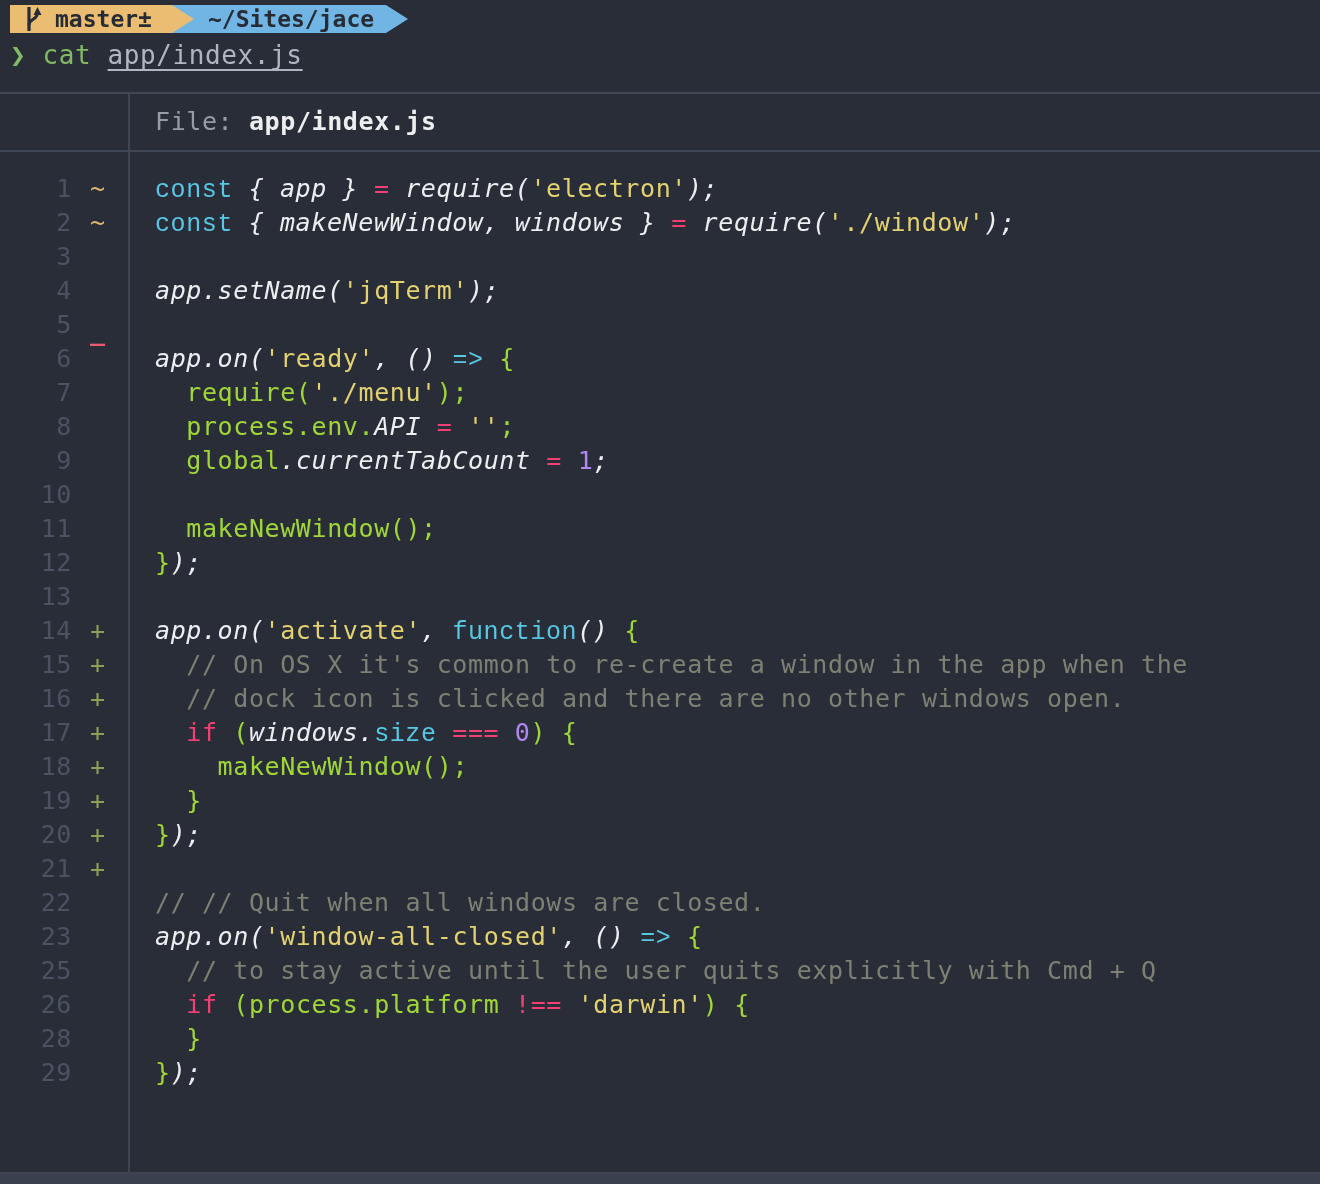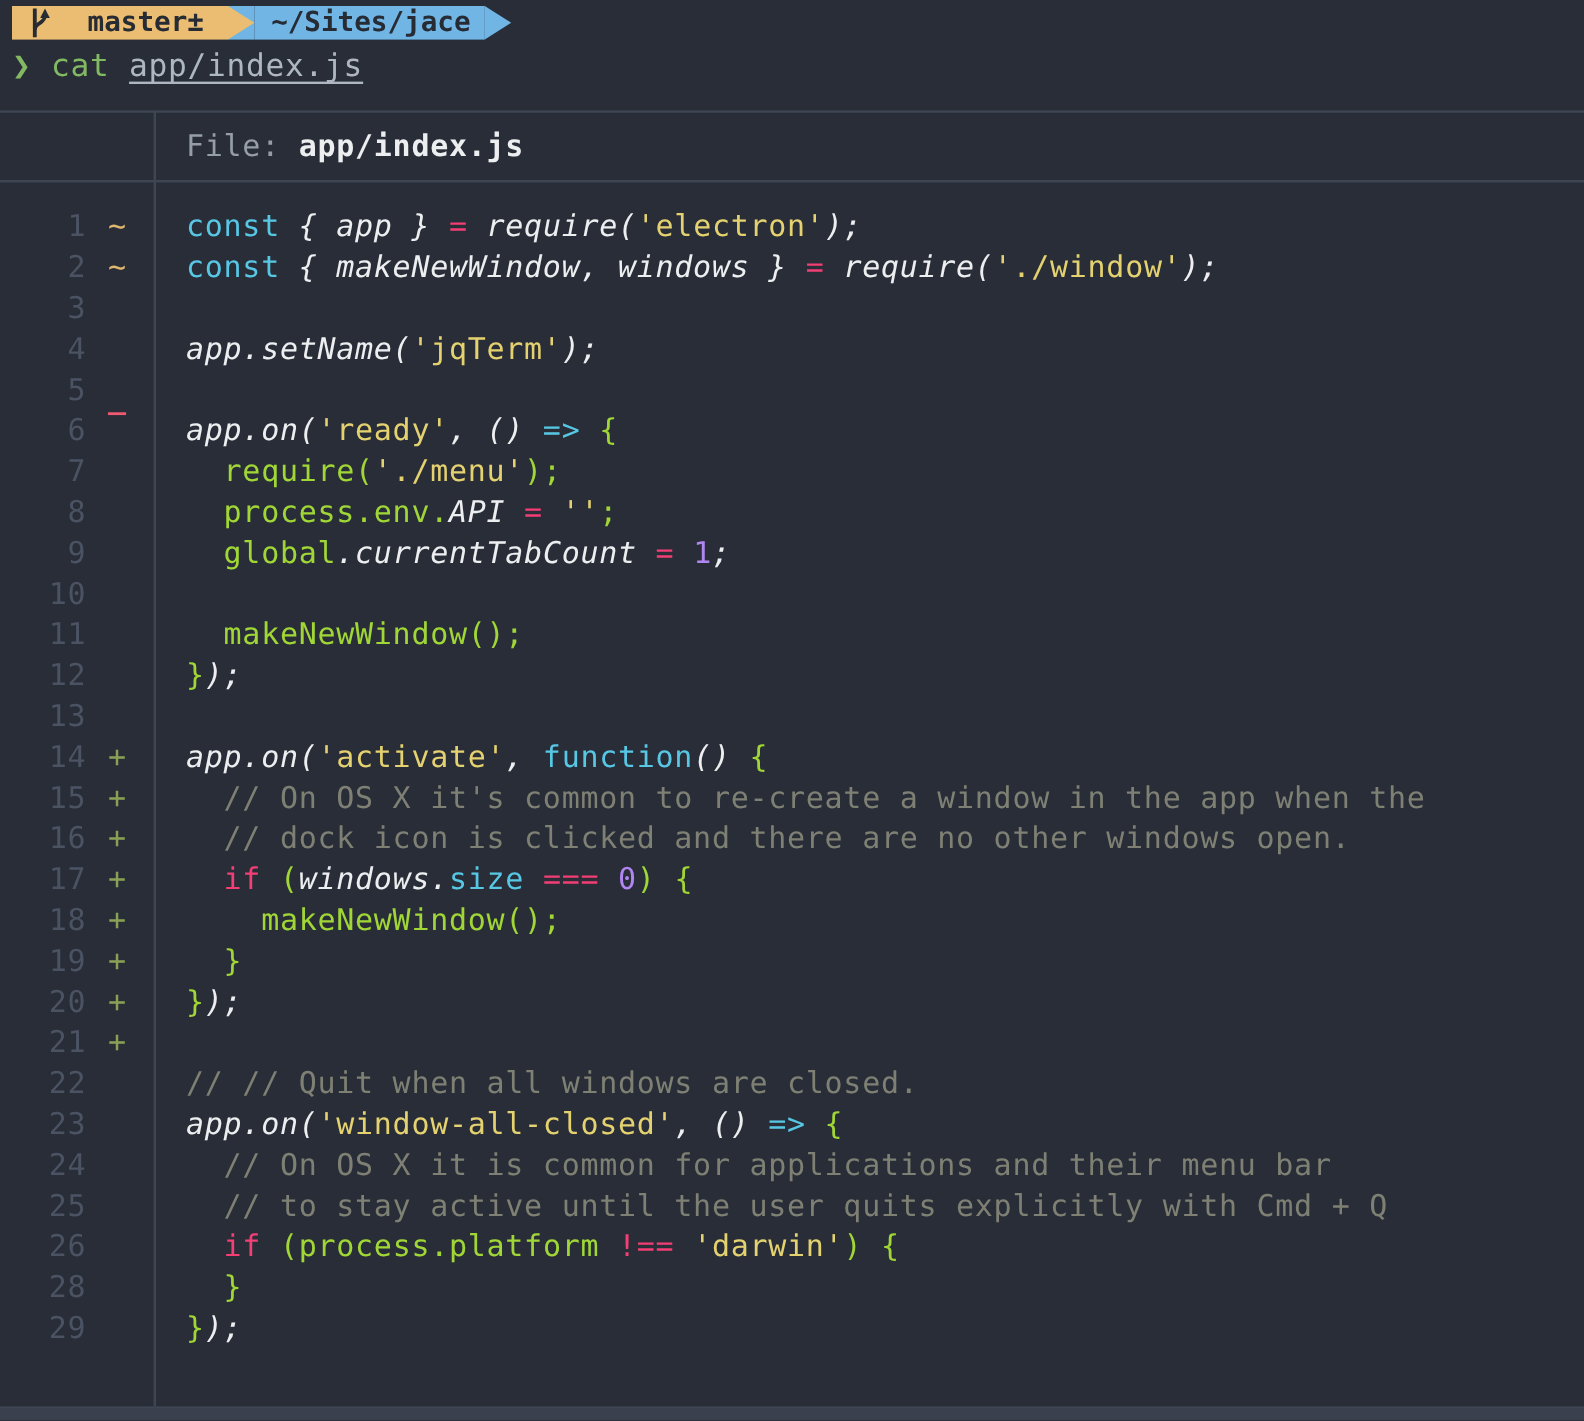--- a/index.html
+++ b/index.html
@@ -4,21 +4,21 @@
 <style>
   * { margin:0; padding:0; box-sizing:border-box; }
   html,body { background:#1d212a; }
   #terminal {
     position:relative; width:1320px; height:1184px; overflow:hidden;
     background:var(--bg);
     font-family:"DejaVu Sans Mono", monospace;
   }
   
   .prompt1 { position:absolute; top:5px; left:10px; height:28px; display:flex; }
-  .seg { display:flex; align-items:center; font-size:23px; font-weight:bold; color:var(--prompt_dark); white-space:pre;gap:18px; }
+  .seg { display:flex; align-items:center; font-size:23px; font-weight:bold; color:var(--prompt_dark); white-space:pre; }
   .seg-git  { background:var(--prompt_orange); padding:0 20px 0 14px; }
   .seg-path { background:var(--prompt_blue);   padding:0 12px 0 14px; }
   .branch-svg { margin-right:13px; display:block; }
   .sep { width:22px; height:28px; flex:none; }
   .sep .tri { width:0; height:0; border-top:14px solid transparent; border-bottom:14px solid transparent; border-left:22px solid currentColor; }
   .sep1 { background:var(--prompt_blue); color:var(--prompt_orange); }
   .sep2 { background:transparent; color:var(--prompt_blue); }
   
   .prompt2 { position:absolute; top:38px; left:10px; font-size:26px; line-height:34px; letter-spacing:0.6px; white-space:pre; }
   .chev, .cmd { color:var(--cmd_green); }
@@ -31,21 +31,21 @@
   .bat-header .fname { color:var(--fg); font-weight:bold; }
   
   #code { position:absolute; left:0; top:172px; width:1320px; }
   .row { display:flex; height:34px; line-height:34px; font-size:25px; letter-spacing:0.6px; }
   .ln { width:72px; flex:none; text-align:right; color:var(--gutter); }
   .mk { width:56px; flex:none; padding-left:18px; }
   .code { flex:1; white-space:pre; padding-left:27px; color:var(--fg); }
   .mk-mod { color:var(--marker_mod); }
   .mk-add { color:var(--marker_add); }
   .mk-del { color:var(--marker_del); position:relative; top:7px; font-weight:bold; }
-  .tok-c { color:var(--cyan); }
+  .tok-c { color:var(--cyan);font-family:Liberation Mono, monospace; }
   .tok-g { color:var(--green); }
   .tok-y { color:var(--yellow); }
   .tok-p { color:var(--pink); }
   .tok-u { color:var(--purple); }
   .tok-w { color:var(--fg);font-style:italic; }
   .tok-m { color:var(--comment);text-align:center; }
   .bottom-strip { position:absolute; left:0; top:1174px; width:1320px; height:10px; background:var(--strip); }
 </style>
 </head>
 <body>
@@ -189,25 +189,20 @@
         <span class="ln">22</span>
         <span class="mk "></span>
         <span class="code"><span class="tok-m">// // Quit when all windows are closed.</span></span>
       </div>
       <div class="row">
         <span class="ln">23</span>
         <span class="mk "></span>
         <span class="code"><span class="tok-w">app.on(</span><span class="tok-y">'window-all-closed'</span><span class="tok-w">, () </span><span class="tok-c">=&gt;</span><span class="tok-w"> </span><span class="tok-g">{</span></span>
       </div>
       <div class="row">
-        <span class="ln">24</span>
-        <span class="mk "></span>
-        <span class="code"><span class="tok-m">  // On OS X it is common for applications and their menu bar</span></span>
-      </div>
-      <div class="row">
         <span class="ln">25</span>
         <span class="mk "></span>
         <span class="code"><span class="tok-m">  // to stay active until the user quits explicitly with Cmd + Q</span></span>
       </div>
       <div class="row">
         <span class="ln">26</span>
         <span class="mk "></span>
         <span class="code"><span class="tok-w">  </span><span class="tok-p">if</span><span class="tok-w"> </span><span class="tok-g">(process.platform</span><span class="tok-w"> </span><span class="tok-p">!==</span><span class="tok-w"> </span><span class="tok-y">'darwin'</span><span class="tok-g">)</span><span class="tok-w"> </span><span class="tok-g">{</span></span>
       </div>
       <div class="row">

